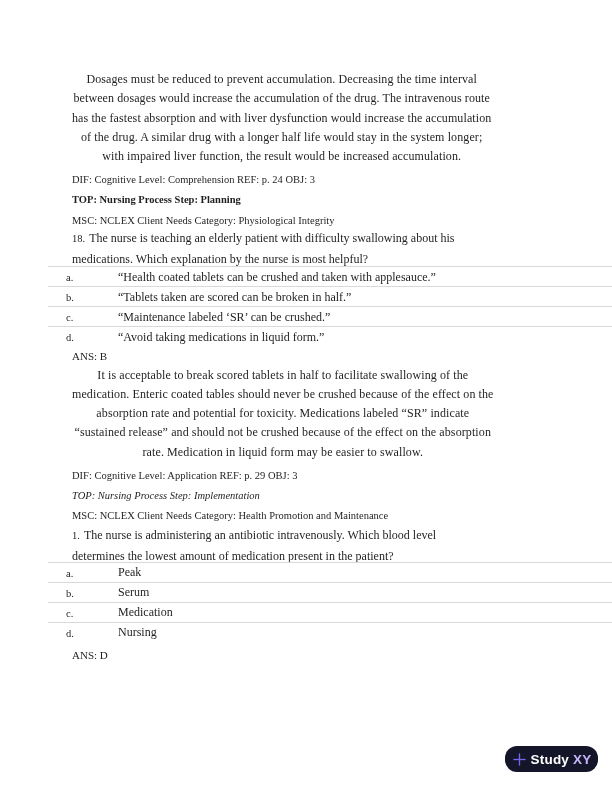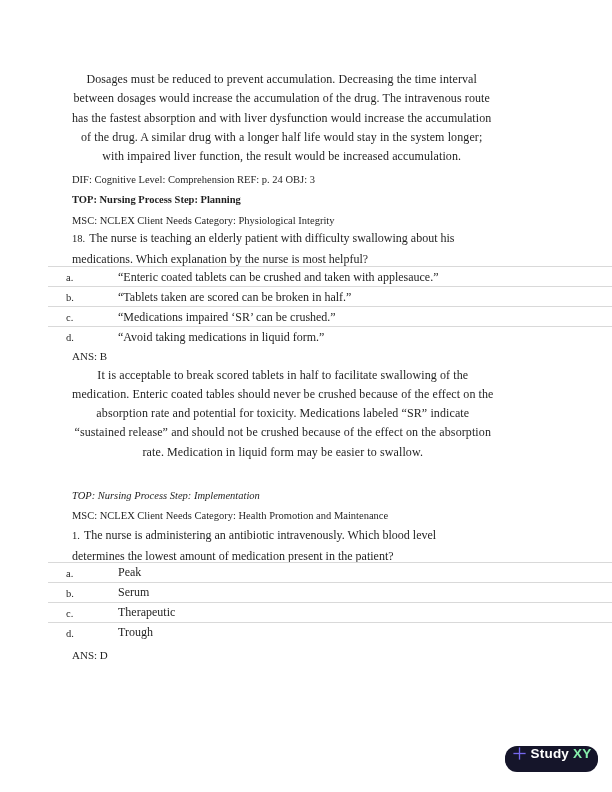--- a/index.html
+++ b/index.html
@@ -61,36 +61,36 @@
     font-size:11px;
     line-height:20px;
     white-space:pre;
   }
   .badge{
     left:505px;top:746px;
     width:93px;height:26px;
     background:#15152a;
     border-radius:12px;
     display:flex;
-    align-items:flex-start;
+    align-items:center;
     justify-content:center;
     gap:4px;
     font-family:"Liberation Sans","DejaVu Sans",sans-serif;
   }
   .badge .plus-wrap{display:flex;align-items:center;}
   .badge .brand{
     font-size:13.5px;
     font-weight:bold;
     color:#ffffff;
     letter-spacing:0.2px;
   }
   .badge .brand-accent{
     font-size:13.5px;
     font-weight:bold;
-    color:#86efac;
+    color:#c4b5fd;
     letter-spacing:0.2px;
   }
 </style>
 </head>
 <body>
 
 <div class="page">
 
   <div class="abs body-text" style="left:72px;top:70px;">Dosages must be reduced to prevent accumulation. Decreasing the time interval
 between dosages would increase the accumulation of the drug. The intravenous route
@@ -101,66 +101,67 @@
   <div class="abs meta-text" style="left:72px;top:170px;">DIF: Cognitive Level: Comprehension REF: p. 24 OBJ: 3</div>
   <div class="abs meta-text" style="left:72px;top:190.3px;font-weight:bold;">TOP: Nursing Process Step: Planning</div>
   <div class="abs meta-text" style="left:72px;top:210.6px;">MSC: NCLEX Client Needs Category: Physiological Integrity</div>
 
   <div class="abs question" style="left:72px;top:227px;"><span class="qnum">18.</span> <span class="qtext">The nurse is teaching an elderly patient with difficulty swallowing about his
 medications. Which explanation by the nurse is most helpful?</span></div>
 
   <div class="abs options-table" style="top:266px;">
     <div class="option-row">
       <span class="option-letter">a.</span>
-      <span class="option-text">“Enteric coated tablets can be crushed and taken with applesauce.”</span>
+      <span class="option-text">“Health coated tablets can be crushed and taken with applesauce.”</span>
     </div>
     <div class="option-row">
       <span class="option-letter">b.</span>
       <span class="option-text">“Tablets taken are scored can be broken in half.”</span>
     </div>
     <div class="option-row">
       <span class="option-letter">c.</span>
-      <span class="option-text">“Medications impaired ‘SR’ can be crushed.”</span>
+      <span class="option-text">“Maintenance labeled ‘SR’ can be crushed.”</span>
     </div>
     <div class="option-row">
       <span class="option-letter">d.</span>
       <span class="option-text">“Avoid taking medications in liquid form.”</span>
     </div>
   </div>
 
   <div class="abs answer-text" style="left:72px;top:346px;">ANS: B</div>
 
   <div class="abs body-text" style="left:72px;top:365.5px;">It is acceptable to break scored tablets in half to facilitate swallowing of the
 medication. Enteric coated tables should never be crushed because of the effect on the
 absorption rate and potential for toxicity. Medications labeled “SR” indicate
 “sustained release” and should not be crushed because of the effect on the absorption
 rate. Medication in liquid form may be easier to swallow.</div>
 
+  <div class="abs meta-text" style="left:72px;top:465.5px;">DIF: Cognitive Level: Application REF: p. 29 OBJ: 3</div>
   <div class="abs meta-text" style="left:72px;top:485.8px;font-style:italic;">TOP: Nursing Process Step: Implementation</div>
   <div class="abs meta-text" style="left:72px;top:506.1px;">MSC: NCLEX Client Needs Category: Health Promotion and Maintenance</div>
 
   <div class="abs question" style="left:72px;top:523.5px;"><span class="qnum">1.</span> <span class="qtext">The nurse is administering an antibiotic intravenously. Which blood level
 determines the lowest amount of medication present in the patient?</span></div>
 
   <div class="abs options-table" style="top:561.5px;">
     <div class="option-row">
       <span class="option-letter">a.</span>
       <span class="option-text">Peak</span>
     </div>
     <div class="option-row">
       <span class="option-letter">b.</span>
       <span class="option-text">Serum</span>
     </div>
     <div class="option-row">
       <span class="option-letter">c.</span>
-      <span class="option-text">Therapeutic</span>
+      <span class="option-text">Medication</span>
     </div>
     <div class="option-row">
       <span class="option-letter">d.</span>
-      <span class="option-text">Trough</span>
+      <span class="option-text">Nursing</span>
     </div>
   </div>
 
   <div class="abs answer-text" style="left:72px;top:645px;">ANS: D</div>
 
   <div class="abs badge">
     <span class="plus-wrap">
       <svg width="15" height="15" viewBox="0 0 16 16" aria-hidden="true">
         <line x1="8" y1="1.5" x2="8" y2="14.5" stroke="#7668ee" stroke-width="1.4"></line>
         <line x1="1.5" y1="8" x2="14.5" y2="8" stroke="#7668ee" stroke-width="1.4"></line>

